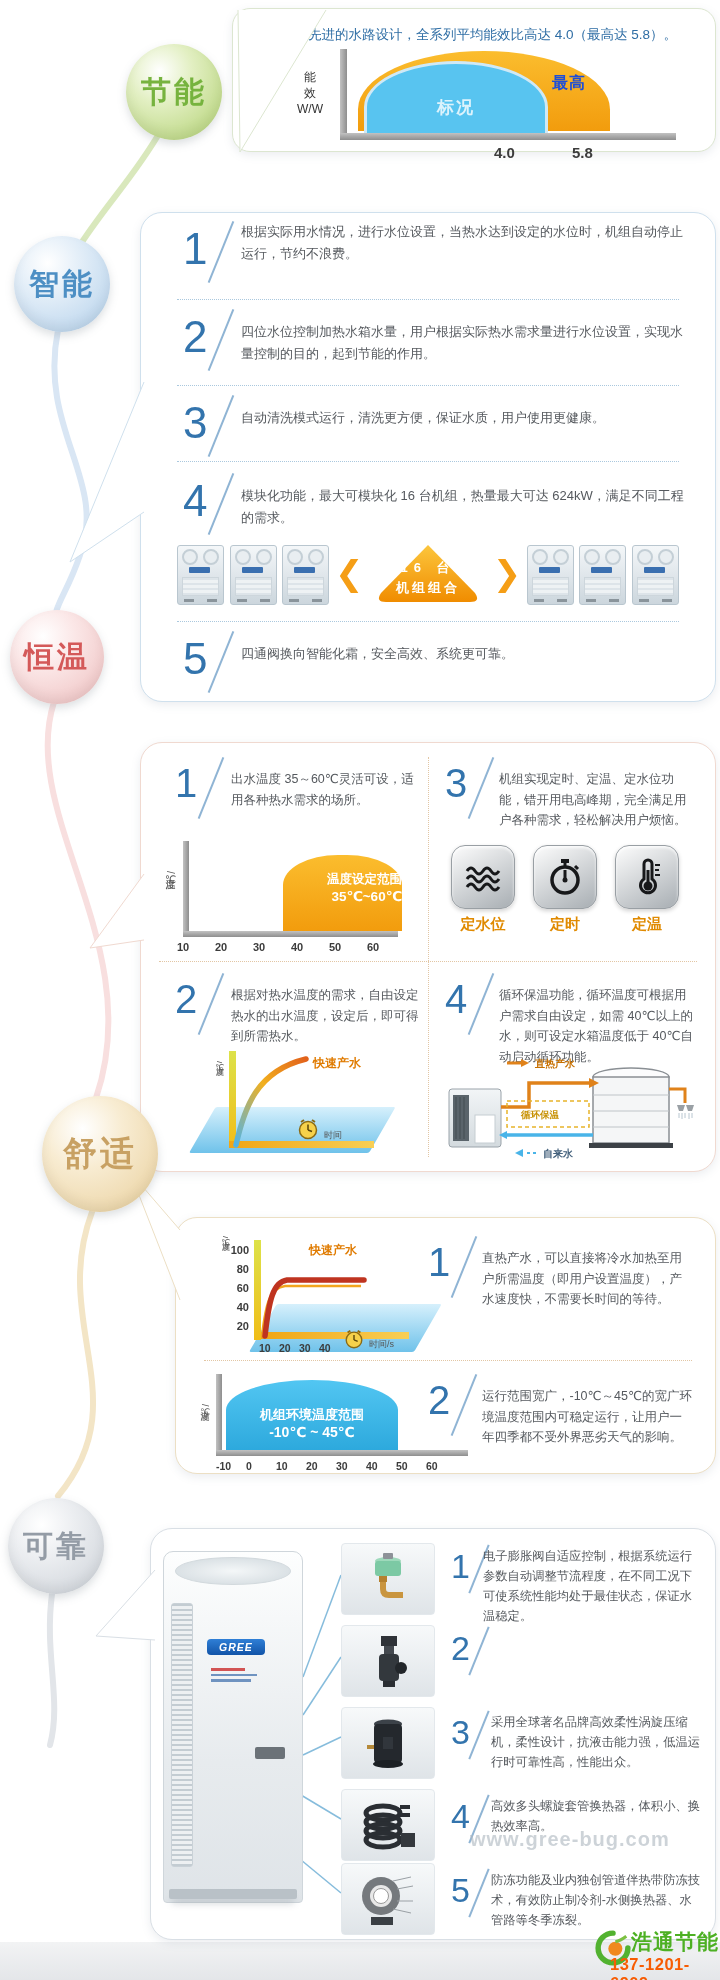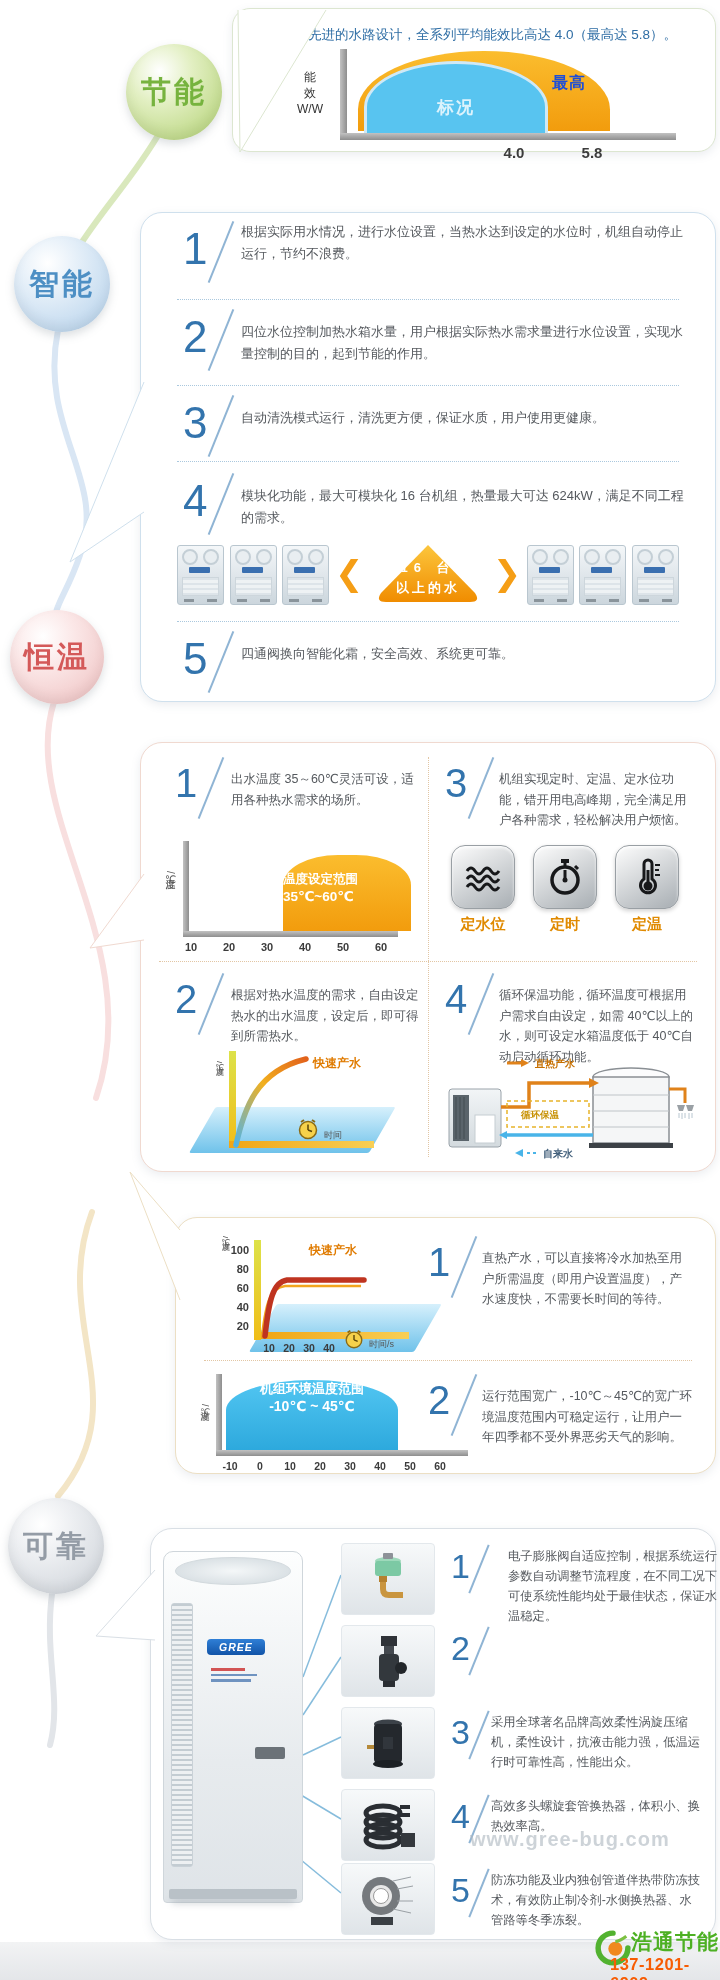--- a/index.html
+++ b/index.html
@@ -43,21 +43,21 @@
   .dot-h{position:absolute;border-top:1.5px dotted #aac8de}
   .dot-h.warm,.dot-v.warm{border-color:#e2c6a4}
   .dot-v{position:absolute;border-left:1.5px dotted #e2c6a4}
   
   .headline{position:absolute;left:30px;top:16px;width:436px;font-size:13.5px;color:#2e6da4;line-height:1.55}
   .bullet-sq{display:inline-block;width:9px;height:9px;background:#2e6da4;margin-right:9px;vertical-align:1px}
   
   .axis-v{position:absolute;background:linear-gradient(90deg,#c2c2c2,#8e8e8e)}
   .axis-h{position:absolute;background:linear-gradient(180deg,#c2c2c2,#8e8e8e)}
   .dome{position:absolute}
-  .tick{position:absolute;font-size:11px;font-weight:bold;color:#3c3c3c;text-align:center}
+  .tick{position:absolute;font-size:11px;font-weight:bold;color:#3c3c3c;}
   .vlabel{position:absolute;writing-mode:vertical-rl;font-size:10px;color:#555}
   .curve-label{position:absolute;font-size:12px;font-weight:bold;color:#e07b00}
   .floor{position:absolute;transform:skewX(-30deg);transform-origin:bottom left;
          background:linear-gradient(180deg,#d6f0fc,#6fc2ea);border-radius:2px}
   .ybar{position:absolute;background:linear-gradient(180deg,#dde24a,#f0bd18)}
   .xbar{position:absolute;background:linear-gradient(90deg,#f0a514,#f8cf56)}
   
   .mod-row{position:absolute;left:36px;top:326px;width:502px;height:66px;display:flex;
            align-items:flex-end;justify-content:space-between}
   .unit{position:relative;width:45px;height:58px;background:linear-gradient(180deg,#f4f7f9,#ccd6dd);
@@ -190,21 +190,21 @@
         <svg width="118" height="64" viewBox="0 0 118 64">
           <defs>
               <linearGradient id="og" x1="0" y1="0" x2="0" y2="1">
             <stop offset="0" stop-color="#fcc63d"></stop>
                 <stop offset="1" stop-color="#f08c00"></stop>
               </linearGradient>
             </defs>
           <path d="M59,4 L106,52 Q112,61 101,61 L17,61 Q6,61 12,52 Z" fill="url(#og)"></path>
         </svg>
         <div class="badge-line" style="bottom:28px;letter-spacing:6px">16 台</div>
-        <div class="badge-line" style="bottom:8px;letter-spacing:3px">以上的水</div>
+        <div class="badge-line" style="bottom:8px;letter-spacing:3px">机组组合</div>
       </div>
       <div class="chev">❯</div>
       <div class="unit">
           <i class="u-f1"></i>
           <i class="u-f2"></i>
           <b class="u-tag"></b>
           <i class="u-gr"></i>
           <i class="u-ft"></i>
         </div>
       <div class="unit">
@@ -229,21 +229,21 @@
   </div>
 
   <div class="card card-constant">
     <div class="dot-v warm" style="left:287px;top:14px;height:400px"></div>
     <div class="dot-h warm" style="left:18px;top:218px;width:538px"></div>
 
     <div class="pt-num" style="left:34px;top:20px;font-size:40px">1</div>
     <div class="txt sm" style="left:90px;top:26px;width:192px">出水温度 35～60℃灵活可设，适用各种热水需求的场所。</div>
     <div class="abs" style="left:22px;top:98px;width:255px;height:115px">
       <div class="vlabel" style="left:0;top:30px">温度/℃</div>
-      <div class="dome" style="left:120px;top:14px;width:128px;height:76px;border-radius:55px 55px 0 0/30px 30px 0 0;background:linear-gradient(180deg,#fbbd2e,#f29c0d);text-align:left">
+      <div class="dome" style="left:120px;top:14px;width:119px;height:76px;border-radius:55px 55px 0 0/30px 30px 0 0;background:linear-gradient(180deg,#fbbd2e,#f29c0d);text-align:right">
         <div style="margin-top:16px;color:#fff;font-weight:bold;font-size:12.5px">温度设定范围</div>
         <div style="color:#fff;font-weight:bold;font-size:13.5px">35℃~60℃</div>
       </div>
       <div class="axis-v" style="left:20px;top:0;width:6px;height:90px"></div>
       <div class="axis-h" style="left:20px;top:90px;width:215px;height:6px"></div>
       <div class="tick" style="left:14px;top:100px;width:28px">10</div>
       <div class="tick" style="left:52px;top:100px;width:28px">20</div>
       <div class="tick" style="left:90px;top:100px;width:28px">30</div>
       <div class="tick" style="left:128px;top:100px;width:28px">40</div>
       <div class="tick" style="left:166px;top:100px;width:28px">50</div>
@@ -381,21 +381,21 @@
       <div class="abs" style="left:148px;top:106px;font-size:9px;color:#555">时间/s</div>
     </div>
     <div class="pt-num" style="left:252px;top:24px;font-size:40px">1</div>
     <div class="txt sm" style="left:306px;top:30px;width:212px">直热产水，可以直接将冷水加热至用户所需温度（即用户设置温度），产水速度快，不需要长时间的等待。</div>
 
     <div class="dot-h warm" style="left:28px;top:142px;width:488px"></div>
 
     <div class="abs" style="left:22px;top:152px;width:290px;height:100px">
       <div class="vlabel" style="left:0;top:34px;font-size:9px">温度/℃</div>
       <div class="dome" style="left:28px;top:10px;width:172px;height:70px;border-radius:86px 86px 0 0/30px 30px 0 0;background:linear-gradient(180deg,#52c6f2,#2da9dd);text-align:center">
-        <div style="margin-top:0;color:#fff;font-weight:bold;font-size:13px">机组环境温度范围</div>
+        <div style="margin-top:26px;color:#fff;font-weight:bold;font-size:13px">机组环境温度范围</div>
         <div style="color:#fff;font-weight:bold;font-size:14px">-10℃ ~ 45℃</div>
       </div>
       <div class="axis-v" style="left:18px;top:4px;width:6px;height:76px"></div>
       <div class="axis-h" style="left:18px;top:80px;width:252px;height:6px"></div>
       <div class="tick" style="left:18px;top:90px;width:28px;font-size:10.5px">-10</div>
       <div class="tick" style="left:48px;top:90px;width:28px;font-size:10.5px">0</div>
       <div class="tick" style="left:78px;top:90px;width:28px;font-size:10.5px">10</div>
       <div class="tick" style="left:108px;top:90px;width:28px;font-size:10.5px">20</div>
       <div class="tick" style="left:138px;top:90px;width:28px;font-size:10.5px">30</div>
       <div class="tick" style="left:168px;top:90px;width:28px;font-size:10.5px">40</div>
@@ -434,21 +434,21 @@
     <div class="thumb" style="top:14px">
       <svg width="70" height="56" viewBox="0 0 70 56">
           <ellipse cx="35" cy="10" rx="13" ry="4" fill="#9ed9bb"></ellipse>
         <rect x="22" y="10" width="26" height="15" rx="3" fill="#7cc9a4"></rect>
           <rect x="30" y="2" width="10" height="6" rx="1" fill="#8d9298"></rect>
         <path d="M30 25 v13 q0 6 6 6 h14" stroke="#c9953f" stroke-width="6" fill="none"></path>
           <rect x="26" y="25" width="8" height="6" fill="#b5812f"></rect>
         </svg>
     </div>
     <div class="pt-num sm" style="left:300px;top:20px">1</div>
-    <div class="txt xs" style="left:357px;top:18px;width:212px">电子膨胀阀自适应控制，根据系统运行参数自动调整节流程度，在不同工况下可使系统性能均处于最佳状态，保证水温稳定。</div>
+    <div class="txt xs" style="left:332px;top:18px;width:212px">电子膨胀阀自适应控制，根据系统运行参数自动调整节流程度，在不同工况下可使系统性能均处于最佳状态，保证水温稳定。</div>
 
     <div class="thumb" style="top:96px">
       <svg width="70" height="56" viewBox="0 0 70 56">
           <rect x="28" y="3" width="16" height="10" fill="#2f3338"></rect>
         <rect x="31" y="13" width="10" height="8" fill="#44494f"></rect>
           <rect x="26" y="21" width="20" height="27" rx="4" fill="#33383d"></rect>
         <circle cx="48" cy="35" r="6" fill="#22262a"></circle>
           <rect x="30" y="48" width="12" height="6" fill="#2a2e33"></rect>
         </svg>
     </div>
@@ -506,20 +506,23 @@
 
   <div class="bubble b-energy">
       <span>节能</span>
     </div>
   <div class="bubble b-smart">
       <span>智能</span>
     </div>
   <div class="bubble b-constant">
       <span>恒温</span>
     </div>
+  <div class="bubble b-comfort">
+      <span>舒适</span>
+    </div>
   <div class="bubble b-reliable">
       <span>可靠</span>
     </div>
 
   <div class="watermark">www.gree-bug.com</div>
   <div class="brand">
     <svg class="abs" style="left:0;top:4px" width="36" height="36" viewBox="0 0 46 46">
       <path d="M23 4 a19 19 0 1 0 19 19" fill="none" stroke="#52b230" stroke-width="7" stroke-linecap="round"></path>
       <circle cx="26" cy="24" r="9" fill="#f0891e"></circle>
       <path d="M40 8 q-8 6 -14 7" stroke="#7cc142" stroke-width="4" fill="none"></path>

